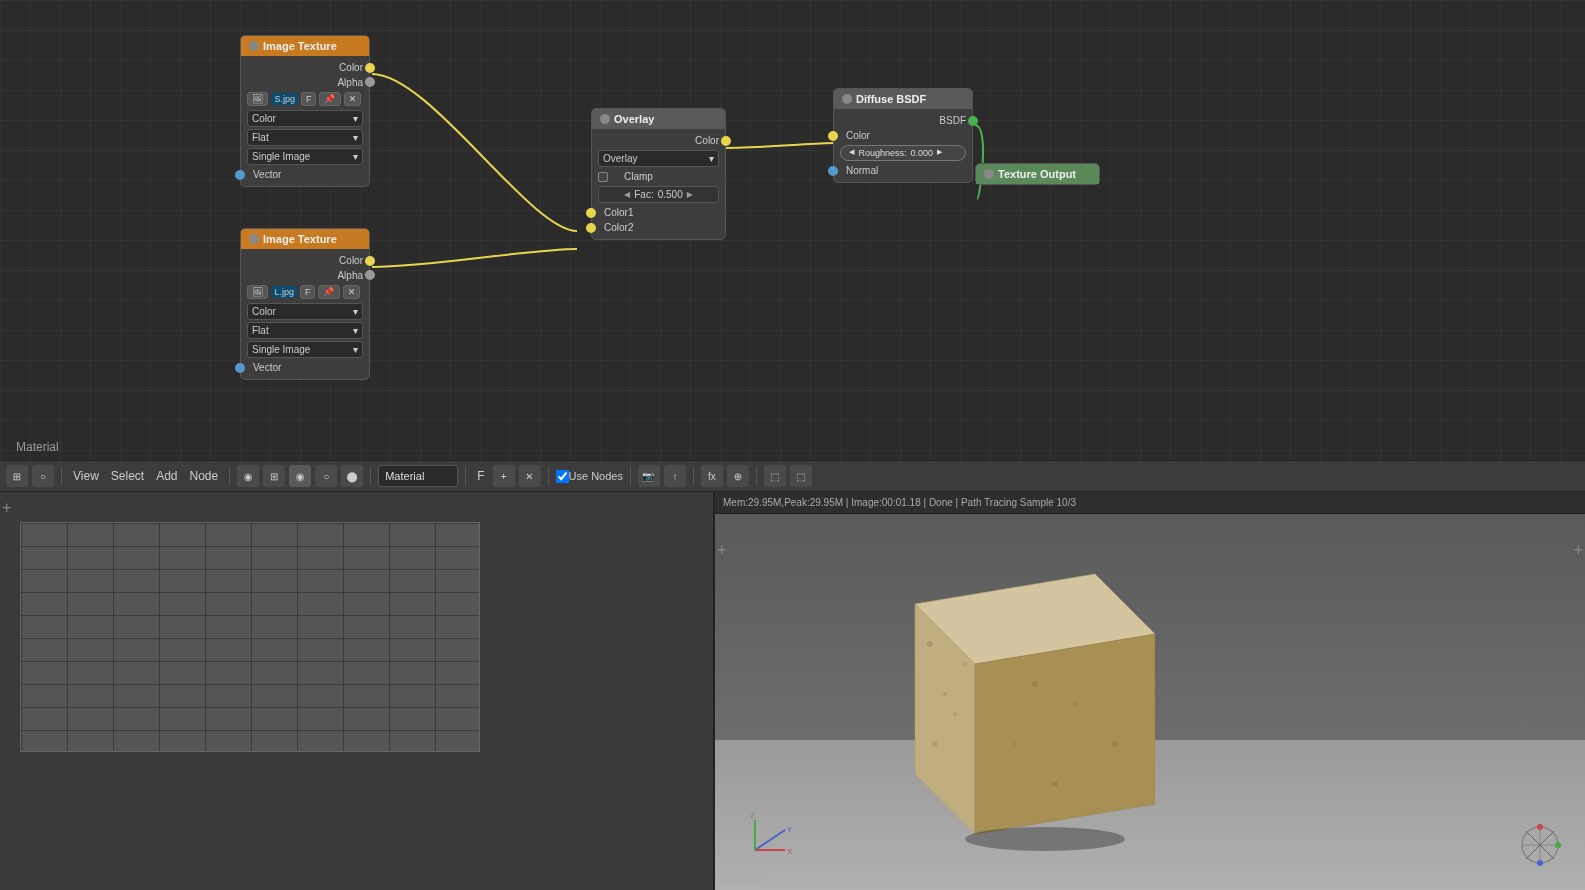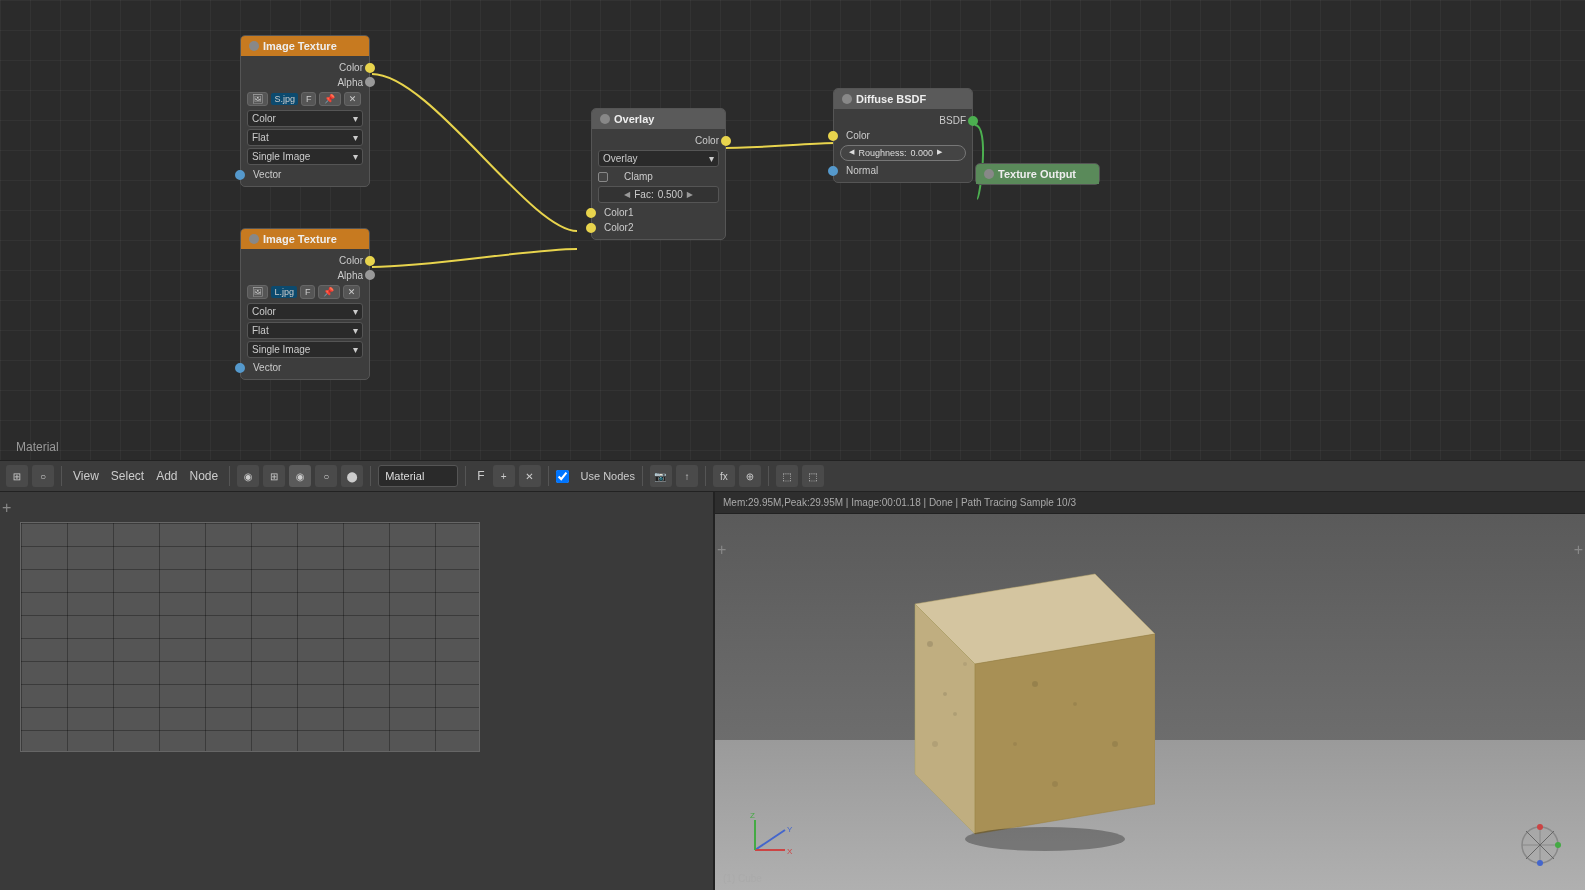--- a/index.html
+++ b/index.html
@@ -80,21 +80,21 @@
       border-radius: 3px;
       color: #ddd;
       font-size: 11px;
       padding: 2px 6px;
       height: 22px;
       width: 80px;
     }
     .toolbar-checkbox-wrap {
       display: flex;
       align-items: center;
-      gap: 12px;
+      gap: 0;
       color: #ccc;
       font-size: 11px;
     }
     .toolbar-checkbox-wrap input { cursor: pointer; }
 
     
     #bottom-area {
       display: flex;
       width: 100%;
       height: 398px;

